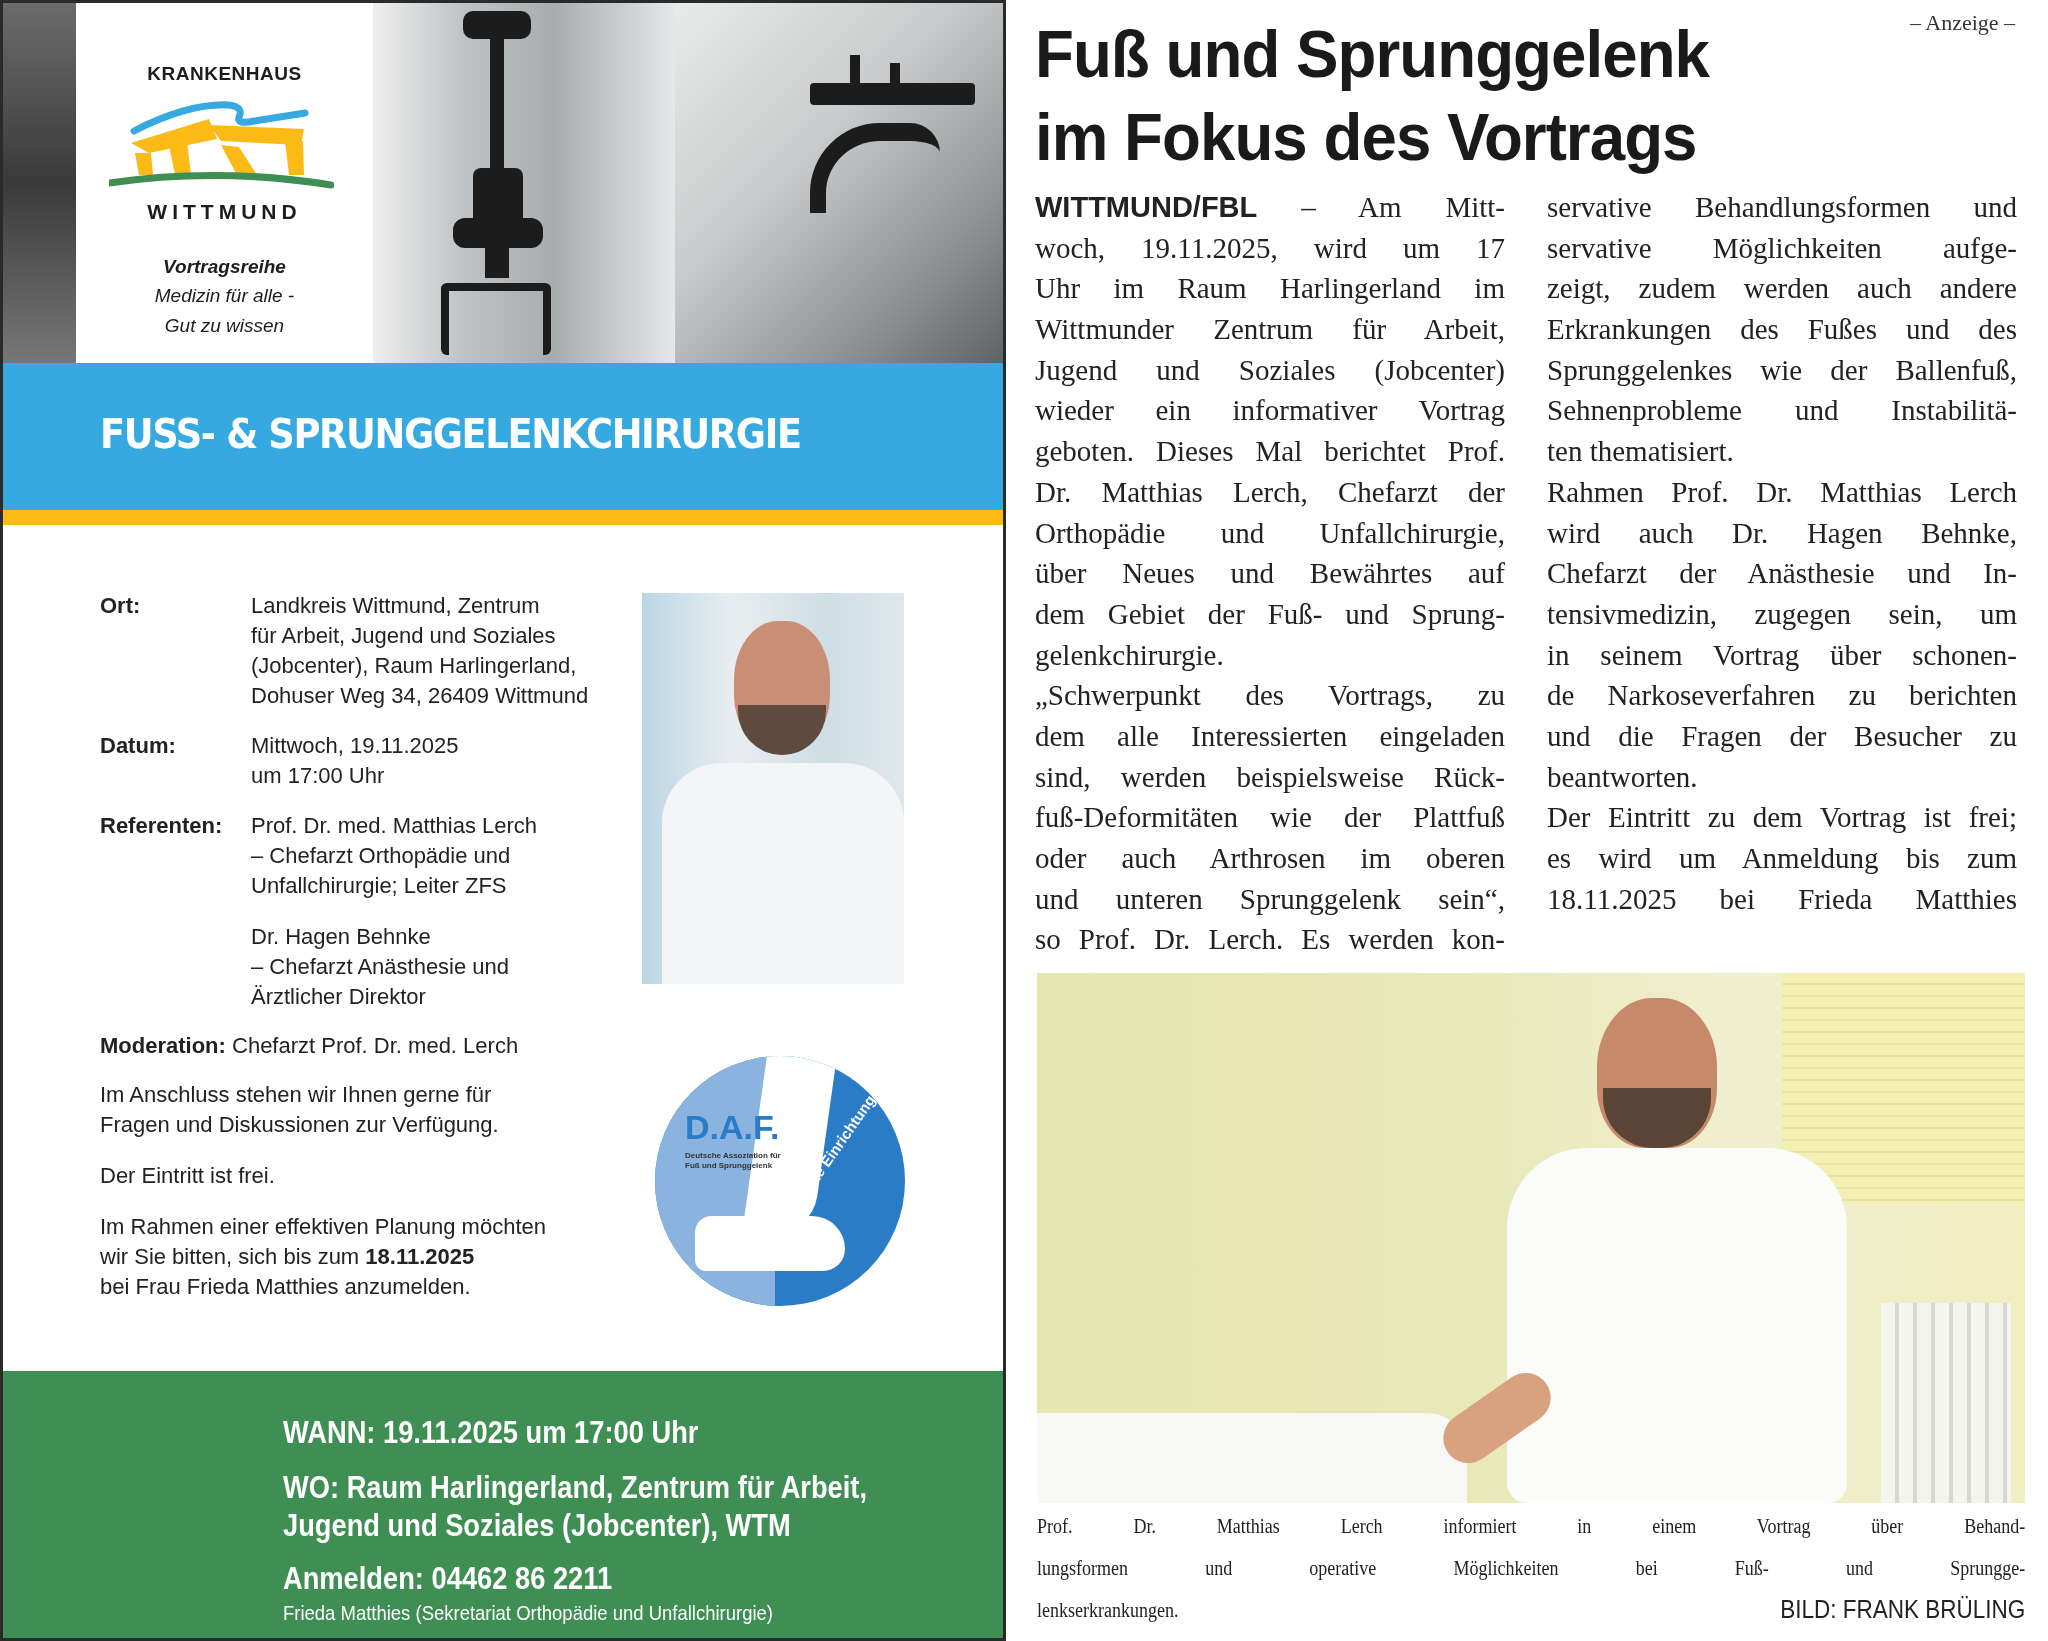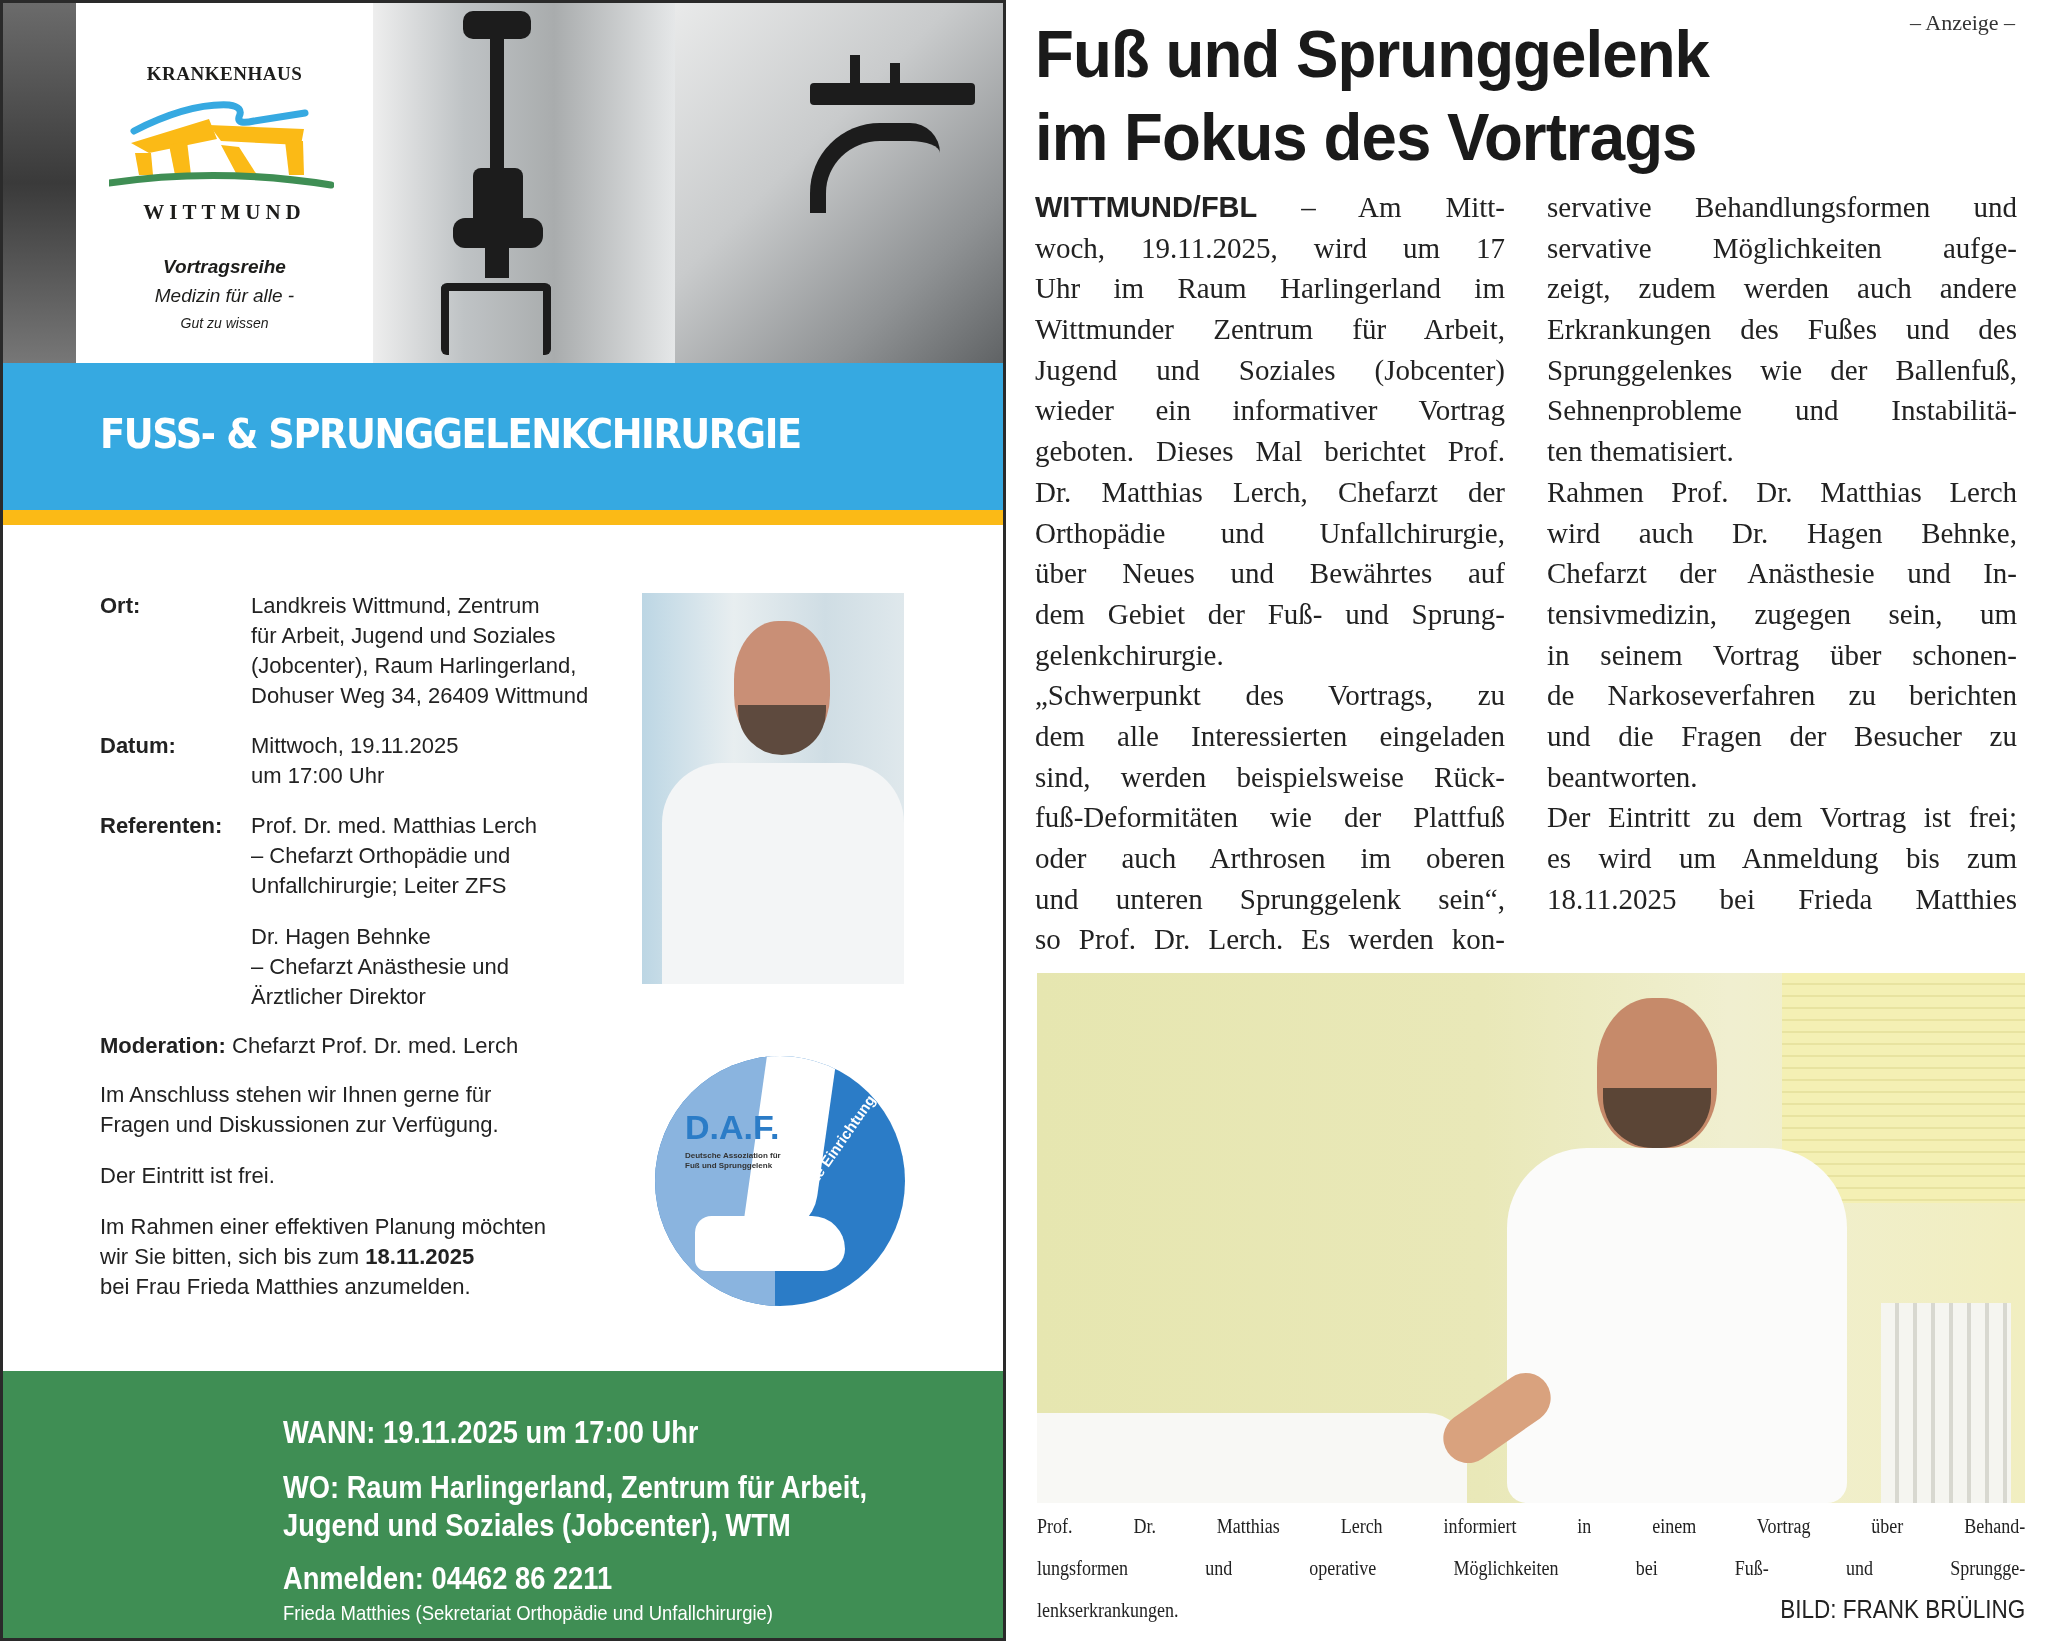--- a/index.html
+++ b/index.html
@@ -6,21 +6,21 @@
 html,body{width:2048px;height:1641px;background:#ffffff;overflow:hidden}
 body{position:relative;font-family:"Liberation Sans",sans-serif;color:#222}
 .abs{position:absolute}
 #flyer{left:0;top:0;width:1006px;height:1641px;background:#fff;border:3px solid #2a2a2a;overflow:hidden}
 .xray{position:absolute;top:0;height:360px;background:linear-gradient(90deg,#5a5a5a,#d8d8d8 40%,#9a9a9a 70%,#4a4a4a);}
 #xray1{left:0;width:73px;background:linear-gradient(180deg,#6b6b6b,#3a3a3a 50%,#777)}
 #xray2{left:370px;width:302px;background:linear-gradient(90deg,#eee 0%,#bfc3c5 30%,#a9acad 60%,#e5e7e8 100%)}
 #xray3{left:672px;width:334px;background:linear-gradient(135deg,#e9eaea 0%,#c9cbcc 40%,#8f9294 75%,#5e6163 100%)}
 .implant{position:absolute;background:#1c1c1c}
 #logobox{left:73px;top:0;width:297px;height:360px;background:#fff}
-.logo-kh{position:absolute;left:0;width:297px;text-align:center;font-family:Liberation Serif, serif;font-weight:bold;color:#1d1d1b}
+.logo-kh{position:absolute;left:0;width:297px;text-align:center;font-family:Liberation Sans, sans-serif;font-weight:bold;color:#1d1d1b}
 #blueband{left:0;top:360px;width:1006px;height:147px;background:#36a9e1}
 #blueband .title{position:absolute;left:97px;top:48px;font-family:"DejaVu Sans",sans-serif;font-weight:bold;font-size:40px;color:#fff;letter-spacing:-1.5px;transform:scaleX(0.92);transform-origin:left}
 #yellowband{left:0;top:507px;width:1006px;height:15px;background:#fbba16}
 .info{position:absolute;left:97px;font-size:22px;line-height:30px;color:#222}
 .info .lbl{position:absolute;left:0;font-weight:bold;white-space:nowrap}
 .info .val{position:absolute;left:151px;white-space:nowrap}
 .para{position:absolute;left:97px;font-size:22px;line-height:30px;white-space:nowrap}
 #portrait{left:639px;top:590px;width:262px;height:391px;background:linear-gradient(90deg,#bcd6e4 0%,#e8eef0 35%,#cfdde4 70%,#dfe8ec 100%);overflow:hidden}
 #daf{left:652px;top:1053px;width:250px;height:250px;border-radius:50%;background:#2b7cc7;overflow:hidden}
 #green{left:0;top:1368px;width:1006px;height:273px;background:#3f8e54}
@@ -52,21 +52,21 @@
       <polygon points="26,58 42,58 44,80 30,80" fill="#fbba16"></polygon>
       <polygon points="60,50 78,46 82,80 66,80" fill="#fbba16"></polygon>
       <path d="M100 30 L195 34 L192 50 L112 46 Z" fill="#fbba16"></path>
       <polygon points="112,50 130,52 148,80 128,80" fill="#fbba16"></polygon>
       <polygon points="176,46 194,46 195,80 180,80" fill="#fbba16"></polygon>
       <path d="M0 88 Q110 72 222 90" stroke="#3f8e54" stroke-width="7" fill="none" stroke-linecap="round"></path>
     </svg>
     <div class="logo-kh" style="top:197px;font-size:21px;letter-spacing:5px">WITTMUND</div>
     <div class="logo-kh" style="top:253px;font-family:'Liberation Sans',sans-serif;font-style:italic;font-size:19px">Vortragsreihe</div>
     <div class="logo-kh" style="top:282px;font-family:'Liberation Sans',sans-serif;font-style:italic;font-weight:normal;font-size:19px">Medizin für alle -</div>
-    <div class="logo-kh" style="top:312px;font-family:'Liberation Sans',sans-serif;font-style:italic;font-weight:normal;font-size:14px">Gut zu wissen</div>
+    <div class="logo-kh" style="top:312px;font-family:'Liberation Sans',sans-serif;font-style:italic;font-weight:normal;font-size:19px">Gut zu wissen</div>
   </div>
 
   <div id="xray2" class="xray">
     <div class="implant" style="left:90px;top:8px;width:68px;height:28px;border-radius:10px"></div>
     <div class="implant" style="left:117px;top:30px;width:14px;height:140px"></div>
     <div class="implant" style="left:100px;top:165px;width:50px;height:70px;border-radius:8px"></div>
     <div class="implant" style="left:80px;top:215px;width:90px;height:30px;border-radius:12px"></div>
     <div class="implant" style="left:112px;top:245px;width:24px;height:30px"></div>
     <div class="abs" style="left:68px;top:280px;width:110px;height:72px;border:8px solid #1c1c1c;border-bottom:none;border-radius:6px"></div>
   </div>

